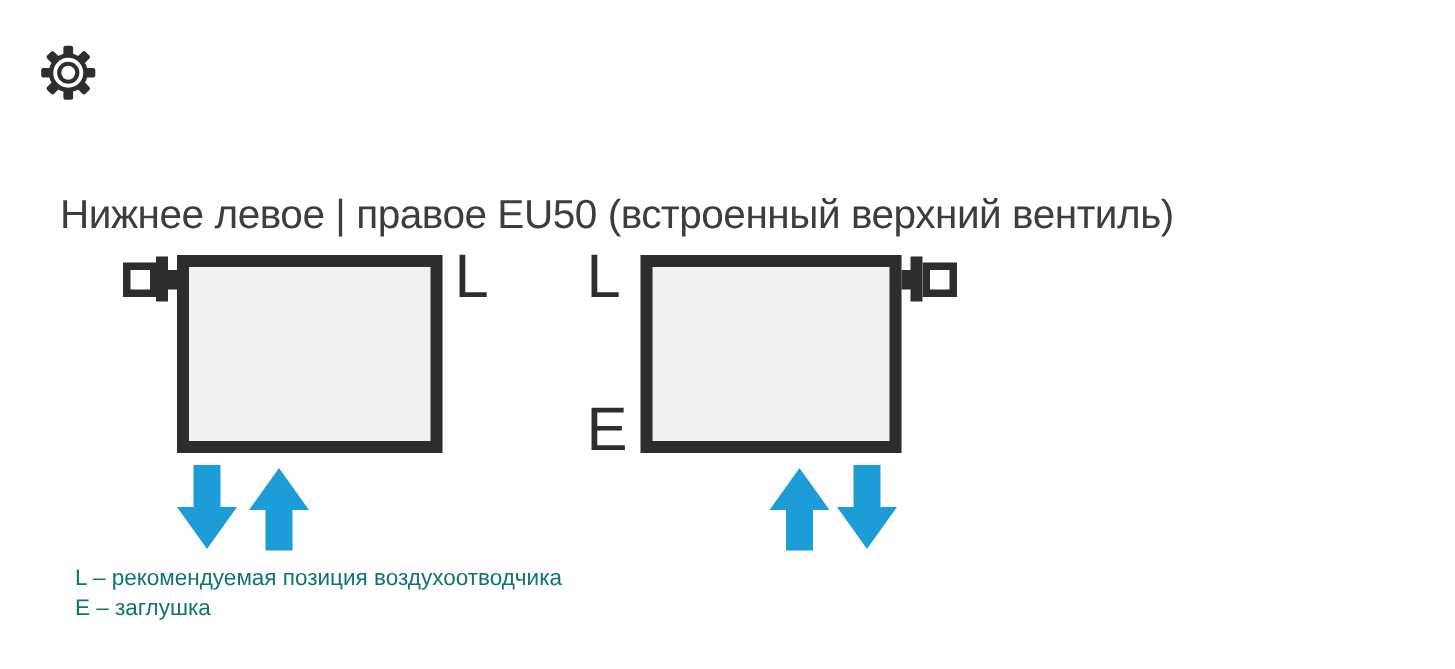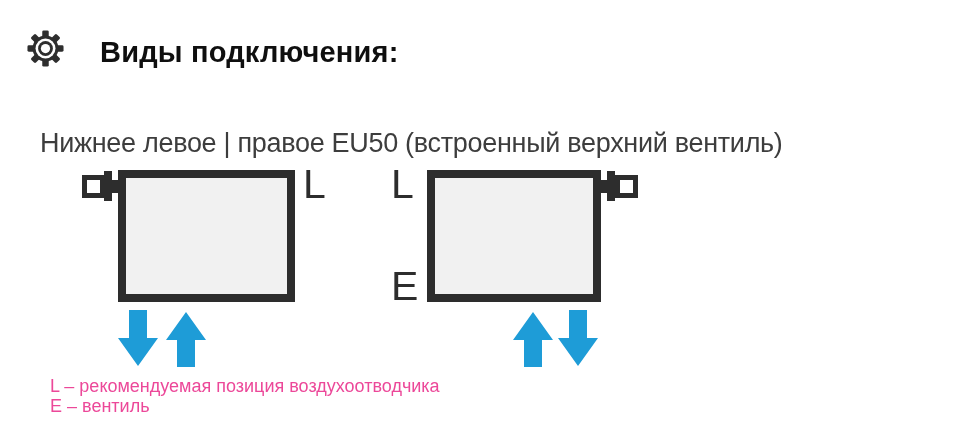--- a/index.html
+++ b/index.html
@@ -44,21 +44,21 @@
     letter-spacing:0;
   }
   .lbl-l-left{left:303px;top:164px;}
   .lbl-l-right{left:391px;top:164px;}
   .lbl-e-right{left:391px;top:266px;}
   
   .arrows{width:90px;height:58px;top:310px;}
   .arrows.left{left:116px;}
   .arrows.right{left:511px;}
   
-  .legend{left:50px;top:376px;font-size:18px;color:#ec4899;line-height:20px;}
+  .legend{left:50px;top:376px;font-size:15px;color:#0f766e;line-height:20px;}
   .legend div{white-space:nowrap;}
 </style>
 </head>
 <body>
 
 <div class="canvas">
 
   <svg class="abs gear" viewBox="0 0 40 40" aria-hidden="true">
     <g fill="#2e2e2e">
       <rect x="16.5" y="0.5" width="7" height="8" rx="1.5" transform="rotate(0 20 20)"></rect>
@@ -68,21 +68,20 @@
       <rect x="16.5" y="0.5" width="7" height="8" rx="1.5" transform="rotate(180 20 20)"></rect>
       <rect x="16.5" y="0.5" width="7" height="8" rx="1.5" transform="rotate(225 20 20)"></rect>
       <rect x="16.5" y="0.5" width="7" height="8" rx="1.5" transform="rotate(270 20 20)"></rect>
       <rect x="16.5" y="0.5" width="7" height="8" rx="1.5" transform="rotate(315 20 20)"></rect>
       <circle cx="20" cy="20" r="14"></circle>
     </g>
     <circle cx="20" cy="20" r="10.8" fill="#ffffff"></circle>
     <circle cx="20" cy="20" r="8" fill="#2e2e2e"></circle>
     <circle cx="20" cy="20" r="5" fill="#ffffff"></circle>
   </svg>
-  <h1 class="abs title" style="margin:0">Виды подключения:</h1>
 
   <div class="abs subtitle">Нижнее левое | правое EU50 (встроенный верхний вентиль)</div>
 
   <div class="abs radiator rad-left"></div>
   <div class="abs fit-square left"></div>
   <div class="abs fit-bar left"></div>
   <div class="abs fit-stub left"></div>
   <div class="abs marker lbl-l-left">L</div>
   <svg class="abs arrows left" viewBox="0 0 90 58" aria-hidden="true">
     <polygon fill="#1e9cd7" points="13,0 31,0 31,28 42,28 22,56 2,28 13,28"></polygon>
@@ -95,16 +94,16 @@
   <div class="abs fit-square right"></div>
   <div class="abs marker lbl-l-right">L</div>
   <div class="abs marker lbl-e-right">E</div>
   <svg class="abs arrows right" viewBox="0 0 90 58" aria-hidden="true">
     <polygon fill="#1e9cd7" points="22,2 42,30 31,30 31,57 13,57 13,30 2,30"></polygon>
     <polygon fill="#1e9cd7" points="58,0 76,0 76,28 87,28 67,56 47,28 58,28"></polygon>
   </svg>
 
   <div class="abs legend">
     <div>L – рекомендуемая позиция воздухоотводчика</div>
-    <div>E – вентиль</div>
+    <div>E – заглушка</div>
   </div>
 
 </div>
 
 </body></html>

